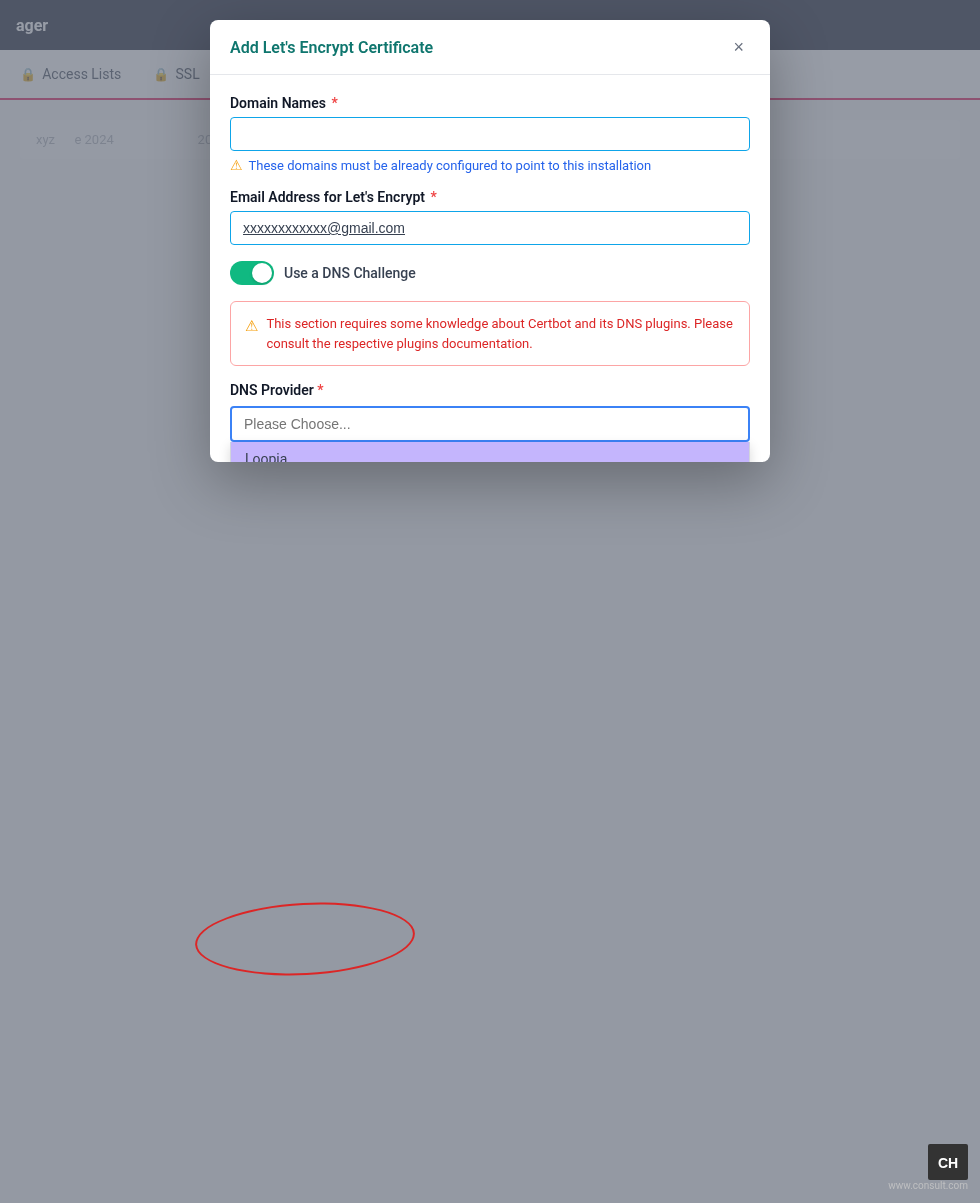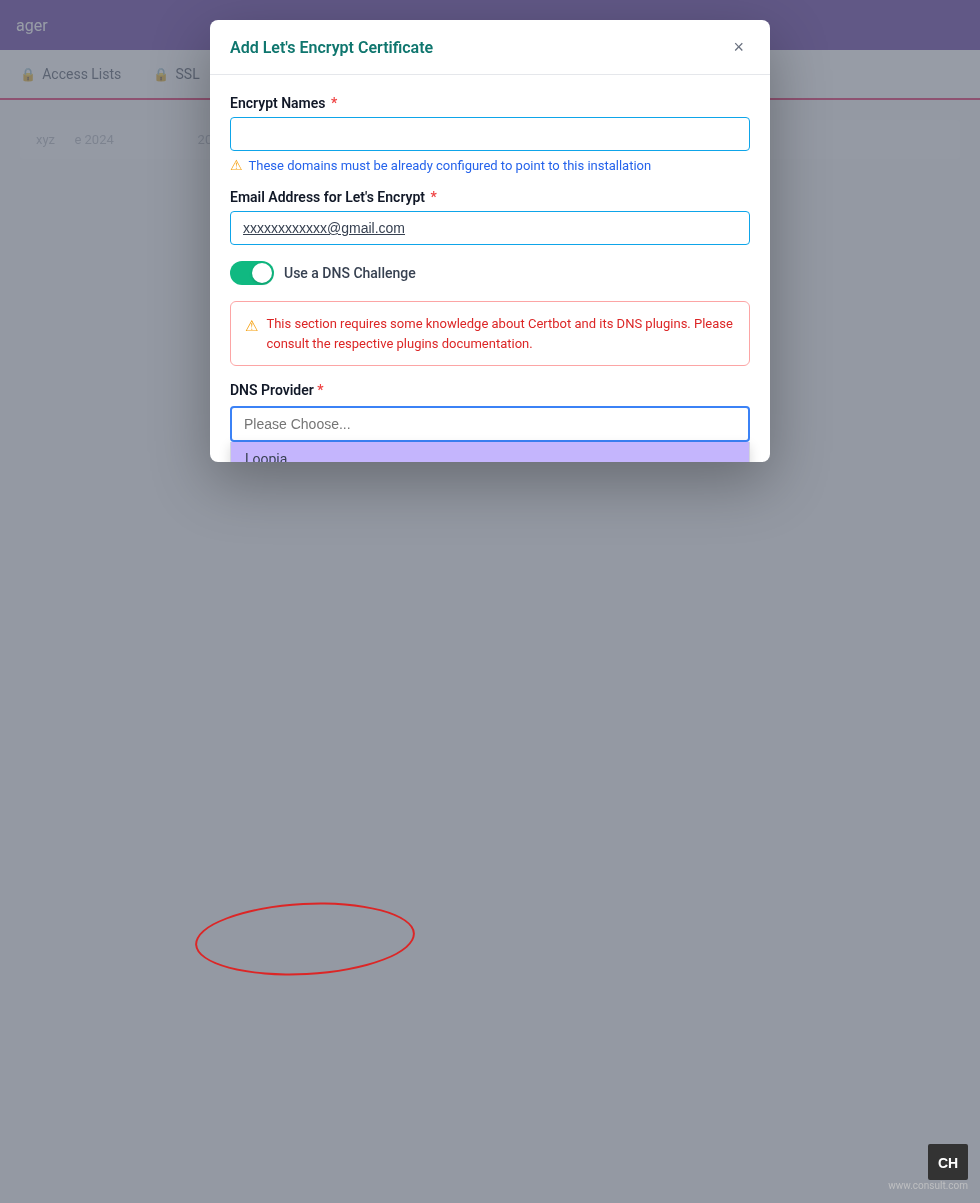--- a/index.html
+++ b/index.html
@@ -14,28 +14,28 @@
     }
 
     
     .bg-page {
       position: absolute;
       top: 0; left: 0; right: 0; bottom: 0;
       background: #f3f4f6;
     }
 
     .bg-header {
-      background: #4c1d95;
+      background: #0f172a;
       height: 50px;
       display: flex;
       align-items: center;
       padding: 0 16px;
       color: white;
       font-size: 16px;
-      font-weight: 400;
+      font-weight: 700;
     }
 
     .bg-nav {
       background: white;
       border-bottom: 2px solid #e2084f;
       height: 50px;
       display: flex;
       align-items: center;
       padding: 0 16px;
       gap: 24px;
@@ -345,21 +345,21 @@
 
   <div class="modal">
     <div class="modal-header">
       <span class="modal-title">Add Let's Encrypt Certificate</span>
       <button class="modal-close">×</button>
     </div>
     <div class="modal-body">
 
       <div class="form-group">
         <label class="form-label">
-          <span>Encrypt Names</span><span class="required"> *</span>
+          <span>Domain Names</span><span class="required"> *</span>
         </label>
         <input class="form-input" type="text" style="">
         <div class="hint-text">
           <span class="hint-icon">⚠</span>
           <span>These domains must be already configured to point to this installation</span>
         </div>
       </div>
 
       <div class="form-group">
         <label class="form-label">

